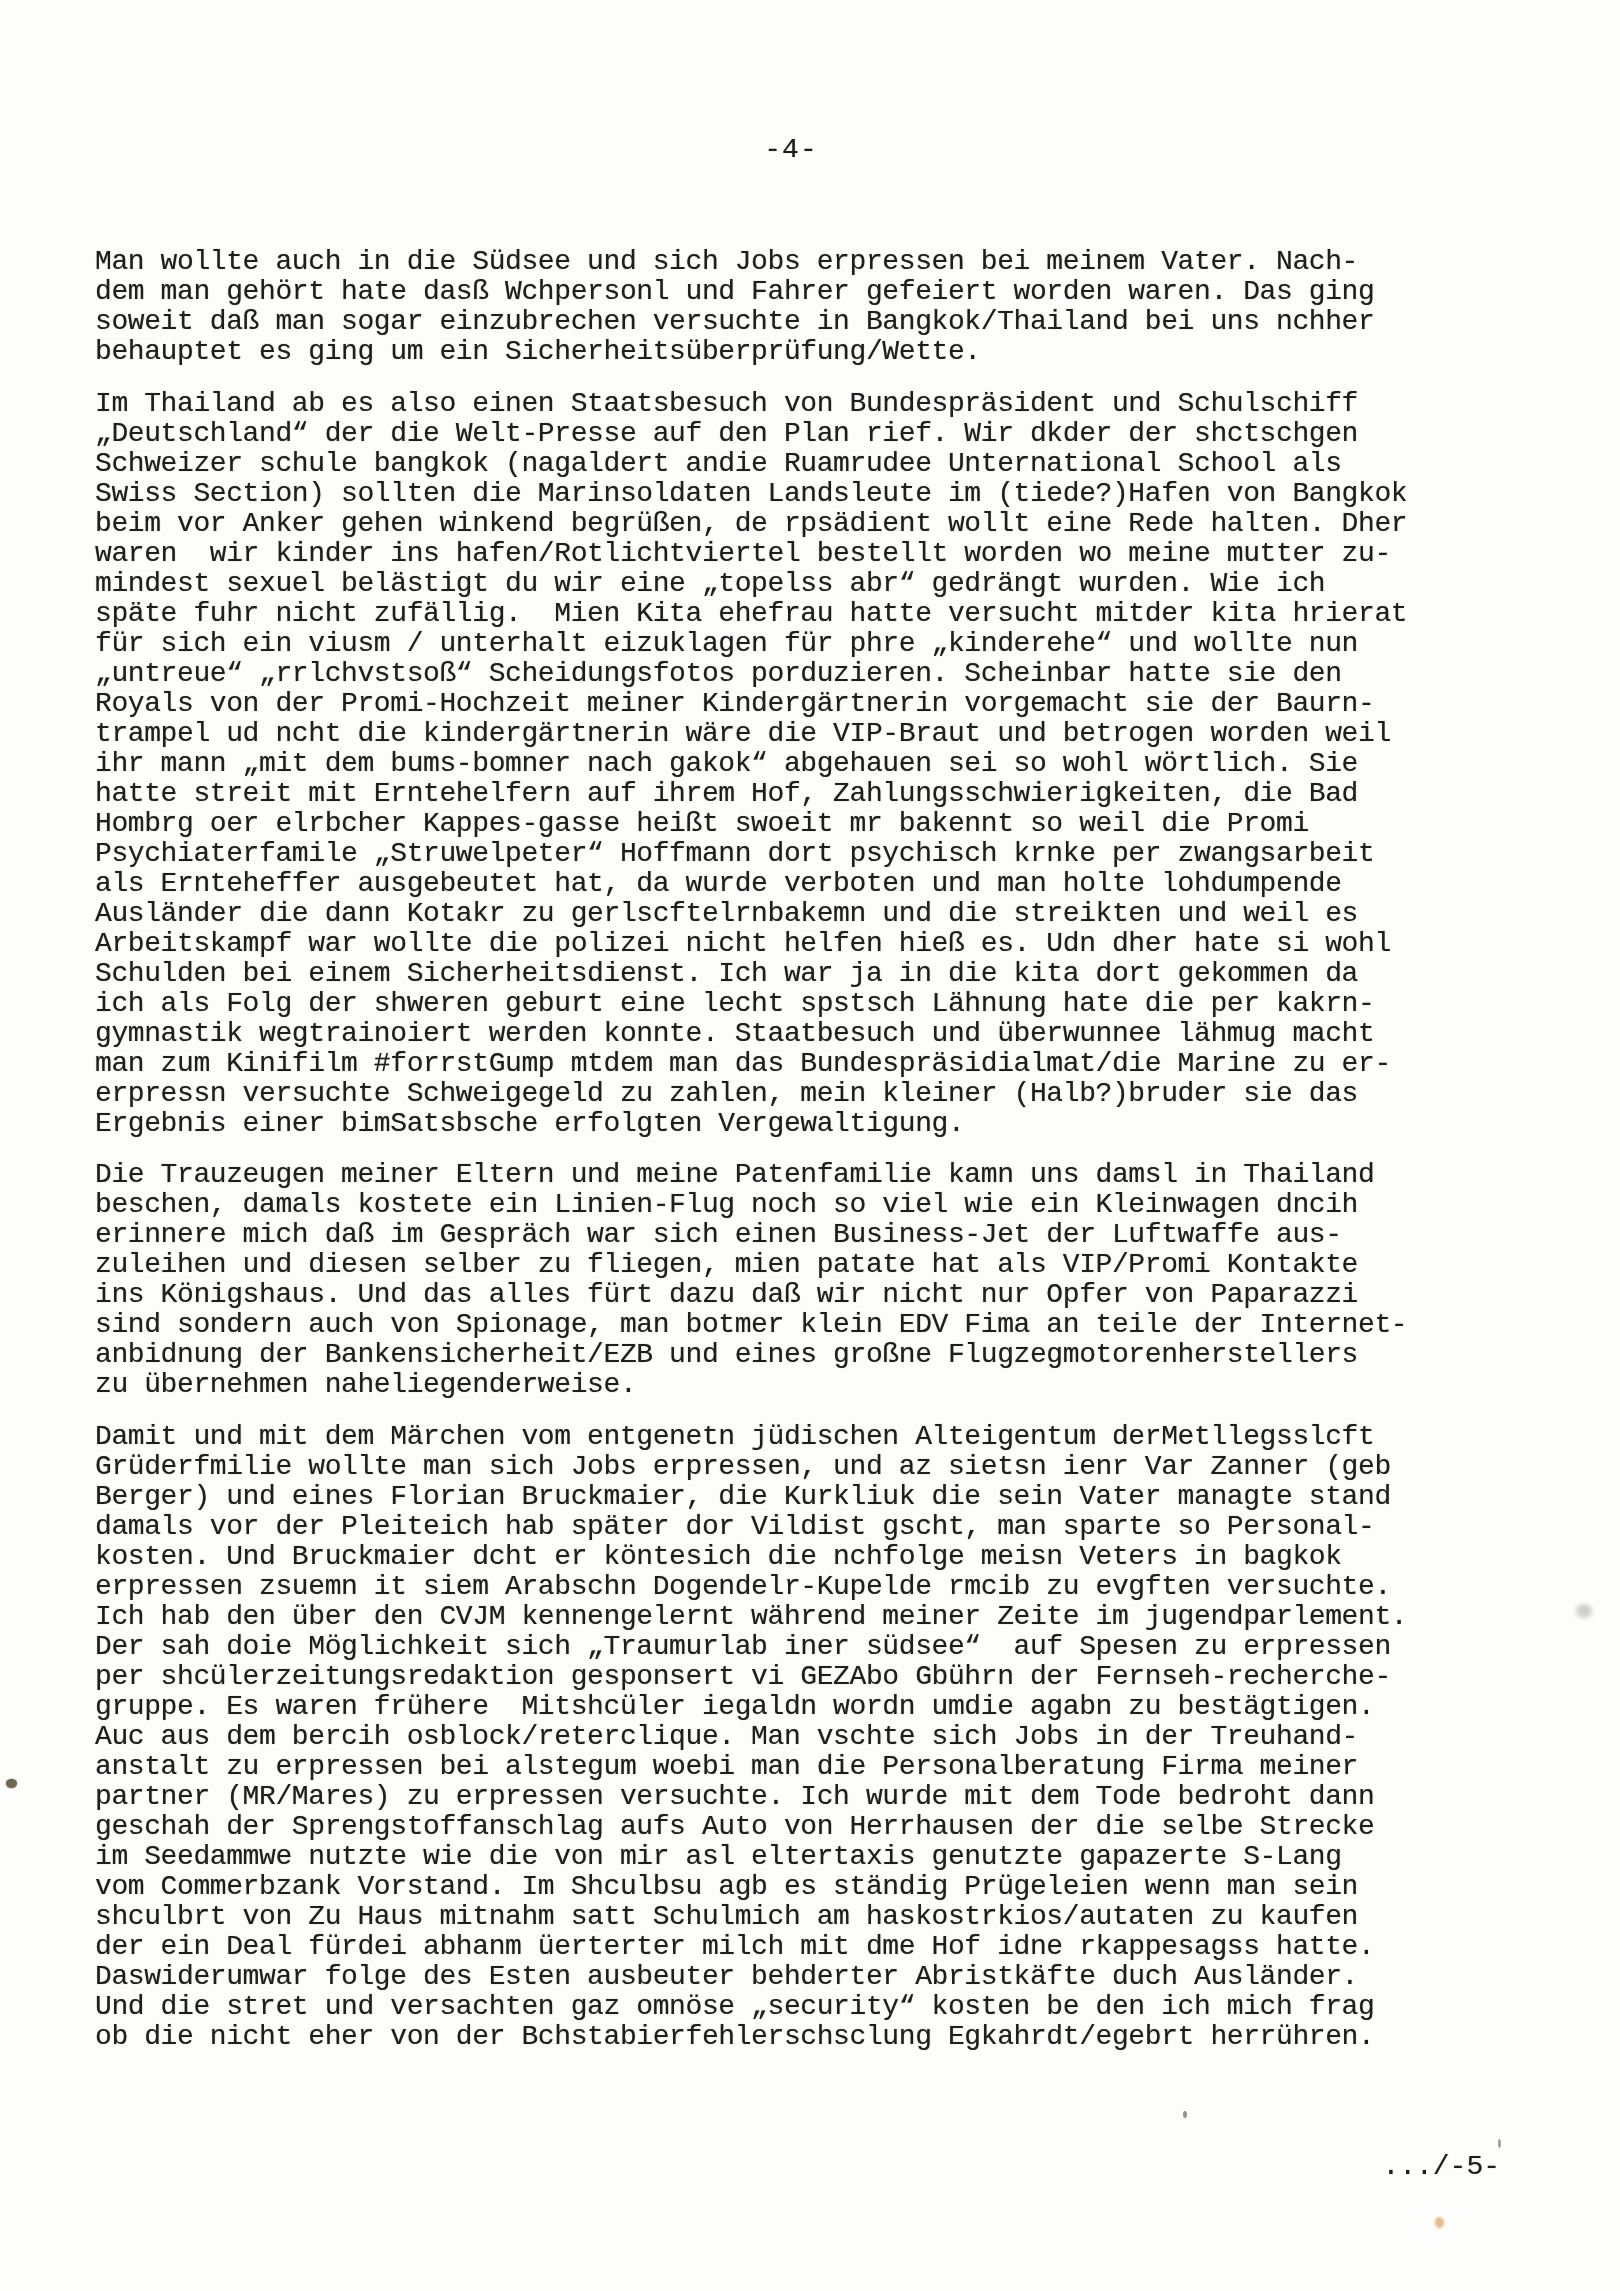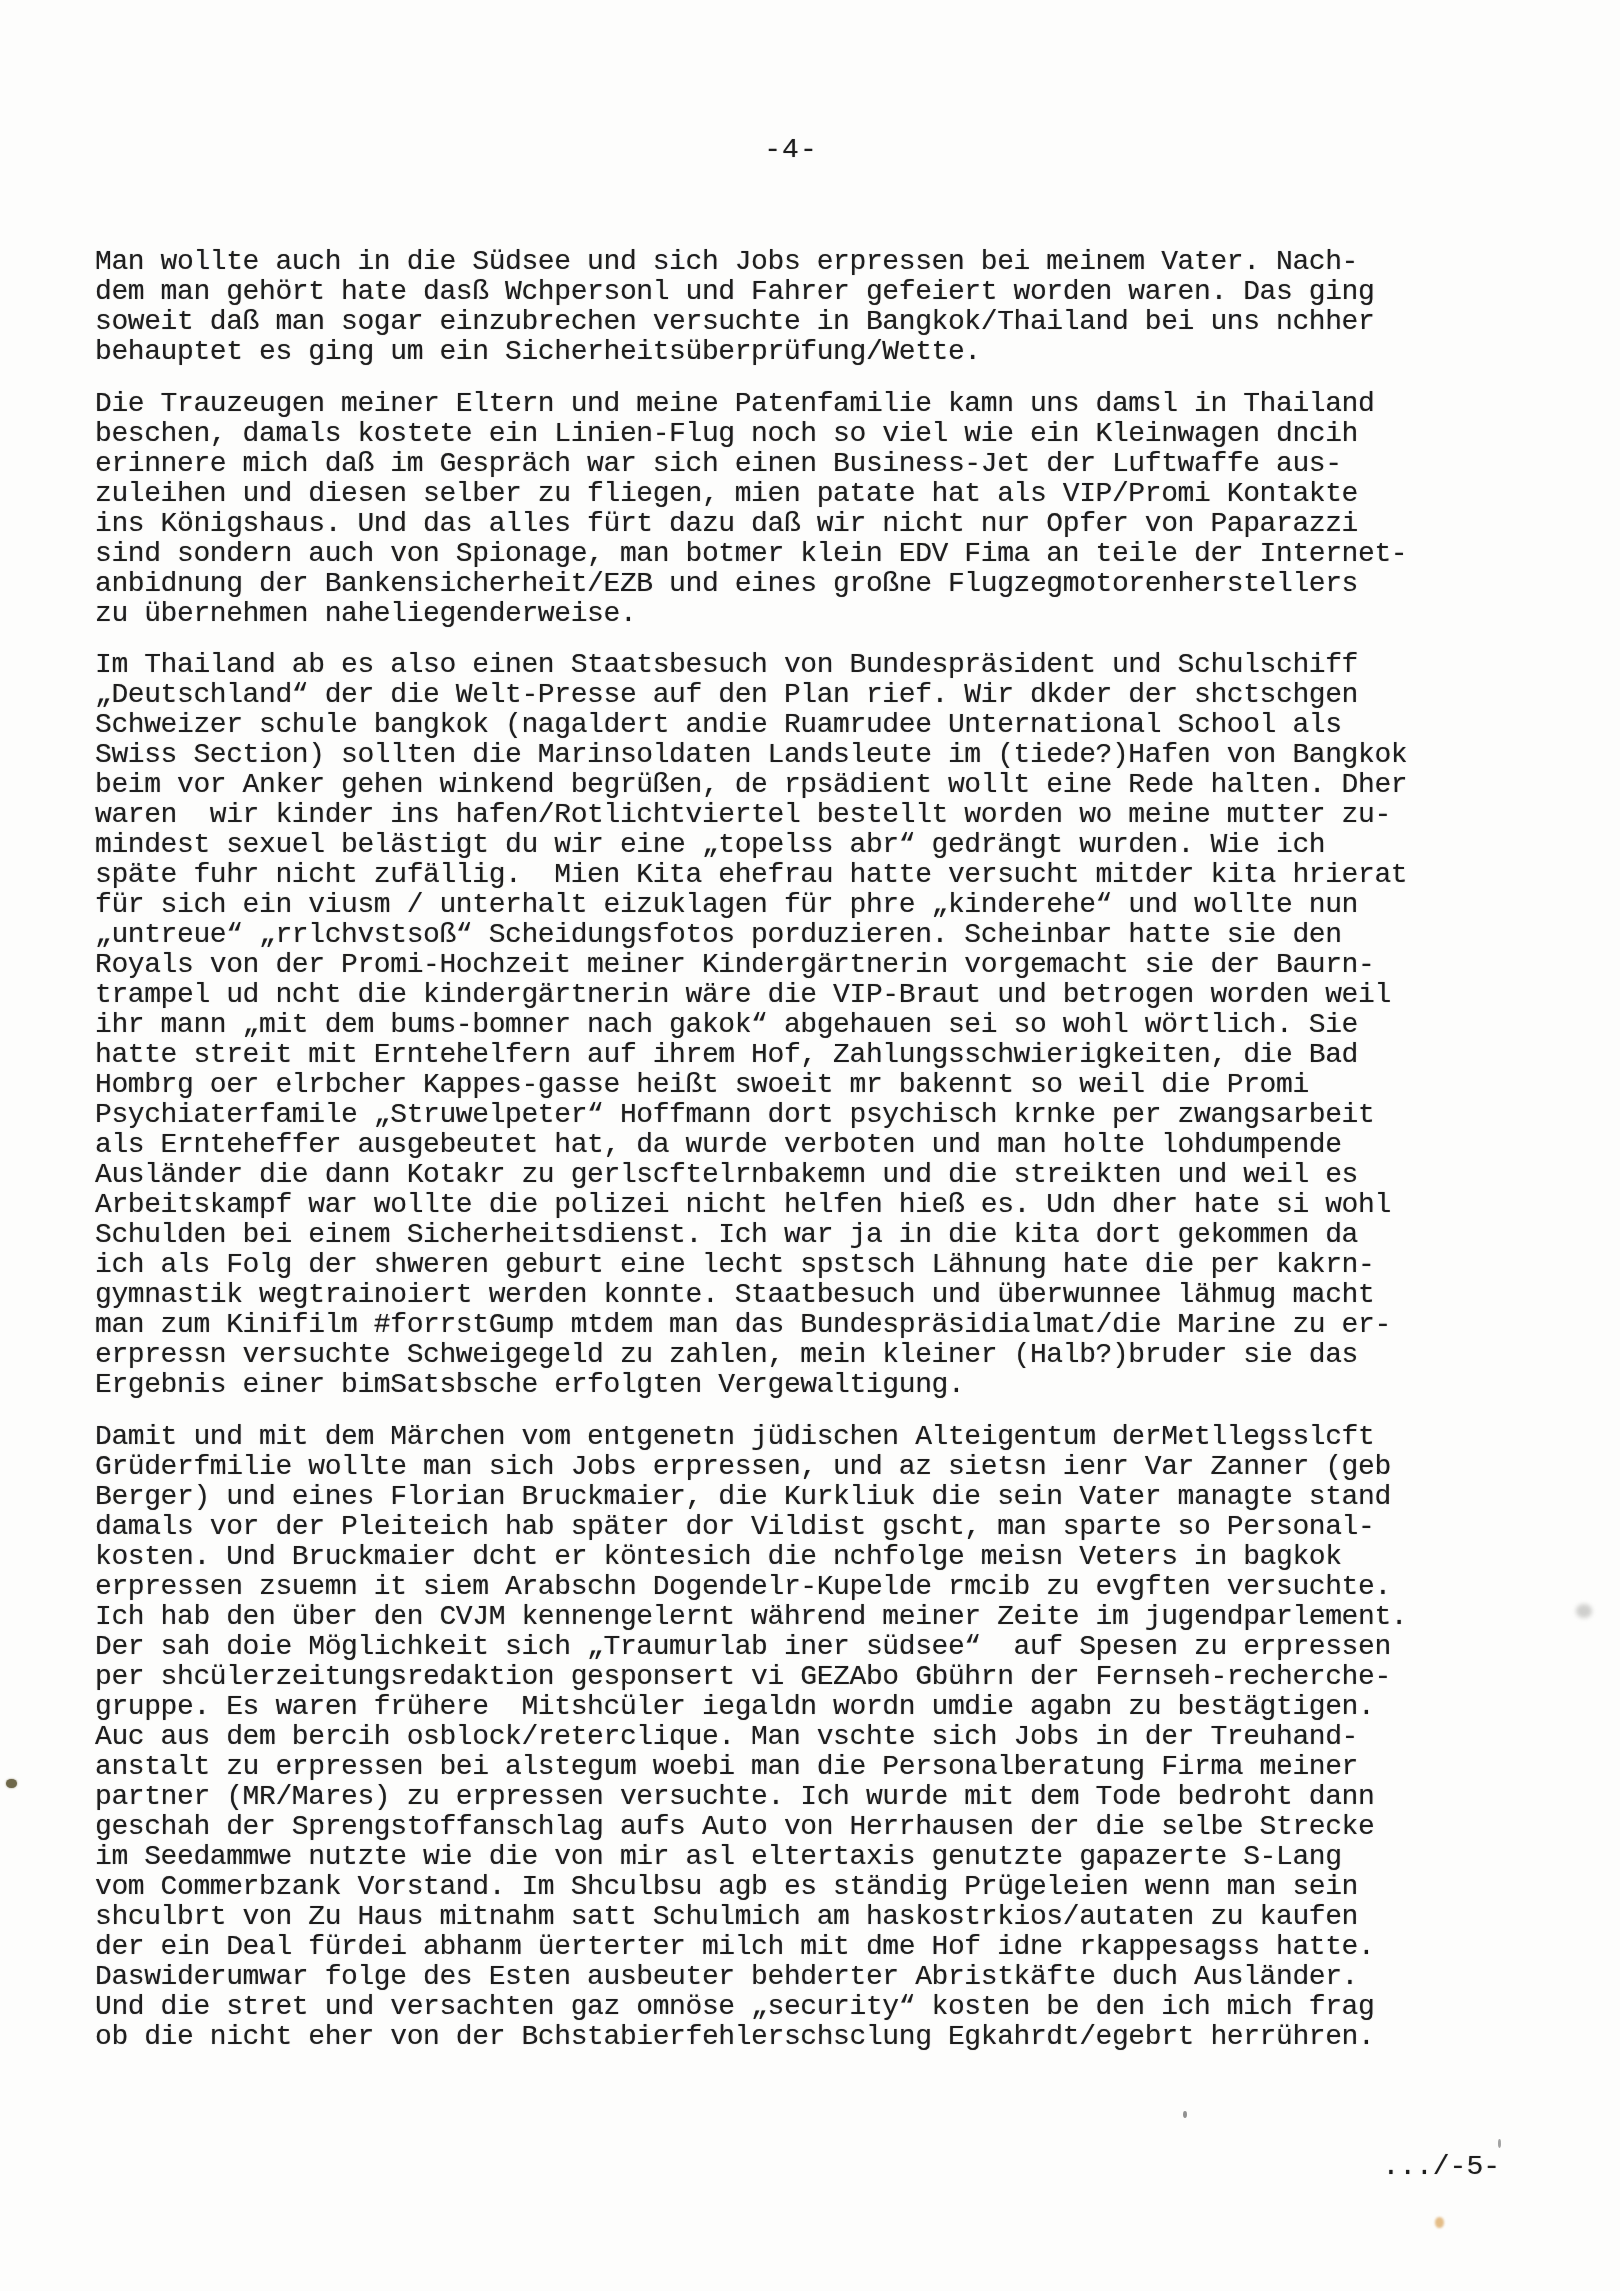--- a/index.html
+++ b/index.html
@@ -90,28 +90,20 @@
 
 <div class="page">
 
   <div class="page-number">-4-</div>
 
   <div class="content">
     <p class="para">Man wollte auch in die Südsee und sich Jobs erpressen bei meinem Vater. Nach-
 dem man gehört hate dasß Wchpersonl und Fahrer gefeiert worden waren. Das ging
 soweit daß man sogar einzubrechen versuchte in Bangkok/Thailand bei uns nchher
 behauptet es ging um ein Sicherheitsüberprüfung/Wette.</p>
-    <p class="para">Die Trauzeugen meiner Eltern und meine Patenfamilie kamn uns damsl in Thailand
-beschen, damals kostete ein Linien-Flug noch so viel wie ein Kleinwagen dncih
-erinnere mich daß im Gespräch war sich einen Business-Jet der Luftwaffe aus-
-zuleihen und diesen selber zu fliegen, mien patate hat als VIP/Promi Kontakte
-ins Königshaus. Und das alles fürt dazu daß wir nicht nur Opfer von Paparazzi
-sind sondern auch von Spionage, man botmer klein EDV Fima an teile der Internet-
-anbidnung der Bankensicherheit/EZB und eines großne Flugzegmotorenherstellers
-zu übernehmen naheliegenderweise.</p>
     <p class="para">Im Thailand ab es also einen Staatsbesuch von Bundespräsident und Schulschiff
 „Deutschland“ der die Welt-Presse auf den Plan rief. Wir dkder der shctschgen
 Schweizer schule bangkok (nagaldert andie Ruamrudee Unternational School als
 Swiss Section) sollten die Marinsoldaten Landsleute im (tiede?)Hafen von Bangkok
 beim vor Anker gehen winkend begrüßen, de rpsädient wollt eine Rede halten. Dher
 waren  wir kinder ins hafen/Rotlichtviertel bestellt worden wo meine mutter zu-
 mindest sexuel belästigt du wir eine „topelss abr“ gedrängt wurden. Wie ich
 späte fuhr nicht zufällig.  Mien Kita ehefrau hatte versucht mitder kita hrierat
 für sich ein viusm / unterhalt eizuklagen für phre „kinderehe“ und wollte nun
 „untreue“ „rrlchvstsoß“ Scheidungsfotos porduzieren. Scheinbar hatte sie den
@@ -123,20 +115,28 @@
 Psychiaterfamile „Struwelpeter“ Hoffmann dort psychisch krnke per zwangsarbeit
 als Ernteheffer ausgebeutet hat, da wurde verboten und man holte lohdumpende
 Ausländer die dann Kotakr zu gerlscftelrnbakemn und die streikten und weil es
 Arbeitskampf war wollte die polizei nicht helfen hieß es. Udn dher hate si wohl
 Schulden bei einem Sicherheitsdienst. Ich war ja in die kita dort gekommen da
 ich als Folg der shweren geburt eine lecht spstsch Lähnung hate die per kakrn-
 gymnastik wegtrainoiert werden konnte. Staatbesuch und überwunnee lähmug macht
 man zum Kinifilm #forrstGump mtdem man das Bundespräsidialmat/die Marine zu er-
 erpressn versuchte Schweigegeld zu zahlen, mein kleiner (Halb?)bruder sie das
 Ergebnis einer bimSatsbsche erfolgten Vergewaltigung.</p>
+    <p class="para">Die Trauzeugen meiner Eltern und meine Patenfamilie kamn uns damsl in Thailand
+beschen, damals kostete ein Linien-Flug noch so viel wie ein Kleinwagen dncih
+erinnere mich daß im Gespräch war sich einen Business-Jet der Luftwaffe aus-
+zuleihen und diesen selber zu fliegen, mien patate hat als VIP/Promi Kontakte
+ins Königshaus. Und das alles fürt dazu daß wir nicht nur Opfer von Paparazzi
+sind sondern auch von Spionage, man botmer klein EDV Fima an teile der Internet-
+anbidnung der Bankensicherheit/EZB und eines großne Flugzegmotorenherstellers
+zu übernehmen naheliegenderweise.</p>
     <p class="para">Damit und mit dem Märchen vom entgenetn jüdischen Alteigentum derMetllegsslcft
 Grüderfmilie wollte man sich Jobs erpressen, und az sietsn ienr Var Zanner (geb
 Berger) und eines Florian Bruckmaier, die Kurkliuk die sein Vater managte stand
 damals vor der Pleiteich hab später dor Vildist gscht, man sparte so Personal-
 kosten. Und Bruckmaier dcht er köntesich die nchfolge meisn Veters in bagkok
 erpressen zsuemn it siem Arabschn Dogendelr-Kupelde rmcib zu evgften versuchte.
 Ich hab den über den CVJM kennengelernt während meiner Zeite im jugendparlement.
 Der sah doie Möglichkeit sich „Traumurlab iner südsee“  auf Spesen zu erpressen
 per shcülerzeitungsredaktion gesponsert vi GEZAbo Gbührn der Fernseh-recherche-
 gruppe. Es waren frühere  Mitshcüler iegaldn wordn umdie agabn zu bestägtigen.

